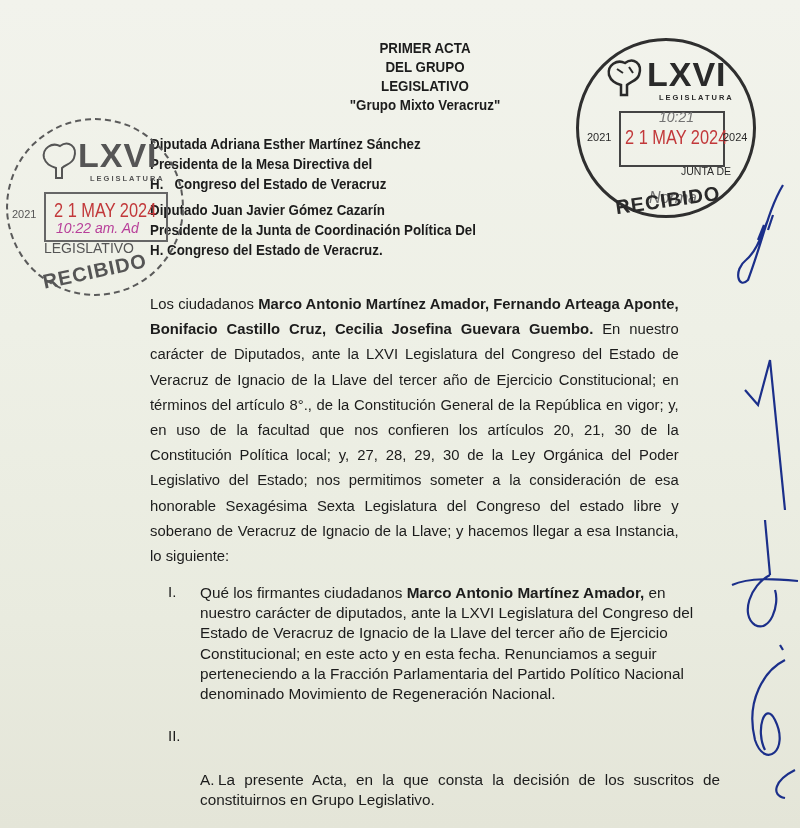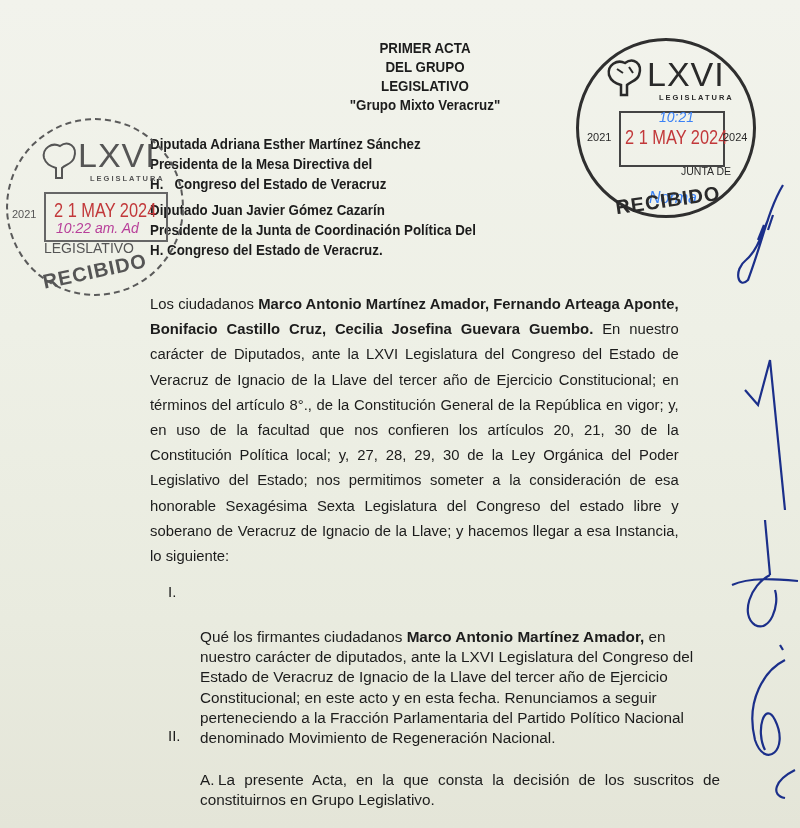--- a/index.html
+++ b/index.html
@@ -12,36 +12,36 @@
   .page { position:absolute; inset:0; }
   .title-block { position:absolute; left:330px; top:38px; width:190px; text-align:center;
     font-family:"Liberation Sans Narrow","Liberation Sans",sans-serif; font-weight:bold; font-size:15.5px; line-height:19px; transform:scaleX(0.86); transform-origin:center top; }
   .addr { position:absolute; left:150px; font-weight:bold; font-size:15.5px; line-height:20px; transform:scaleX(0.86); transform-origin:left top; white-space:nowrap; }
   .addr1 { top:134px; }
   .addr2 { top:200px; }
   .para { position:absolute; left:150px; top:291px; width:545px; font-size:15.3px; line-height:25.2px; text-align:justify; transform:scaleX(0.97); transform-origin:left top;}
   .para b { font-weight:bold; }
   .item { position:absolute; font-size:15.3px; line-height:20.2px; }
   .num { position:absolute; left:168px; font-size:15px; }
-  .item1 { left:200px; top:583px; width:510px;margin-top:44px; }
+  .item1 { left:200px; top:583px; width:510px; }
   .num1 { top:583px; }
   .item2 { left:200px; top:727px; width:520px; }
   .num2 { top:727px; }
   .itemA { left:200px; top:770px; width:520px; text-align:justify; }
   .itemA .lbl { display:inline-block; width:18px; }
   
   .stamp { position:absolute; border-radius:50%; }
   .stamp-right { left:576px; top:38px; width:174px; height:174px; border:3px solid #2f2f2f; }
   .stamp-left { left:6px; top:118px; width:174px; height:174px; border:2px dashed #5a5a5a; }
   .st-logo { position:absolute; font-weight:bold; }
-  .st-lxvi { position:absolute; font-weight:normal; font-size:34px; letter-spacing:1px; color:#2a2a2a; }
+  .st-lxvi { position:absolute; font-weight:bold; font-size:34px; letter-spacing:1px; color:#2a2a2a; }
   .st-leg { position:absolute; font-size:7.5px; letter-spacing:2px; color:#2a2a2a; font-weight:bold;}
   .st-box { position:absolute; border:2px solid #444; }
   .st-date { position:absolute; color:#c2383a; font-size:21px; white-space:nowrap; transform:scaleX(0.78); transform-origin:left top; }
-  .st-hand { position:absolute; color:#3b82f6; font-style:italic; font-size:14px; }
+  .st-hand { position:absolute; color:#737373; font-style:italic; font-size:14px; }
   .st-year { position:absolute; font-weight:normal; font-size:11px; color:#2a2a2a; }
   .st-label { position:absolute; text-align:right; font-size:10.5px; color:#2a2a2a; line-height:12px; }
   .st-recibido { position:absolute; font-weight:bold; font-size:20px; color:#2a2a2a; letter-spacing:1px; }
   .sig { position:absolute; }
 </style>
 </head>
 <body>
 
 <div class="page">
 

